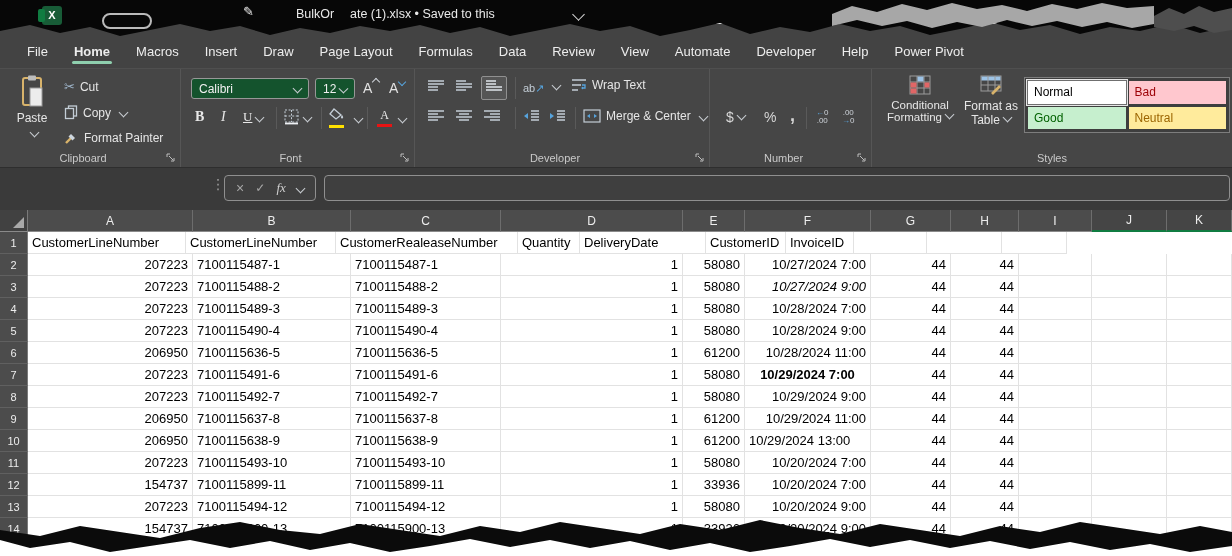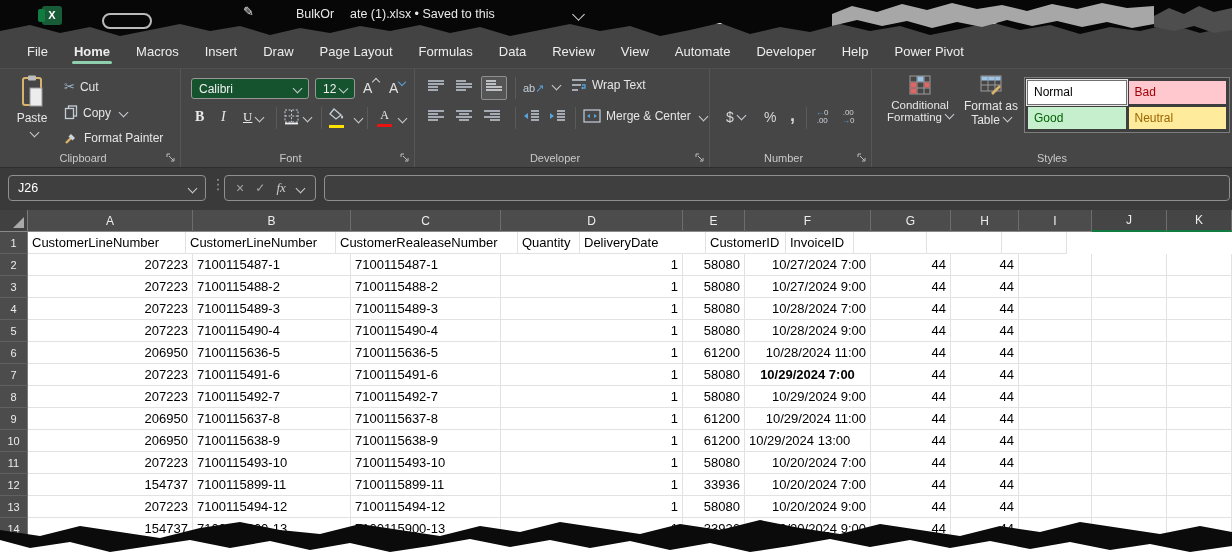--- a/index.html
+++ b/index.html
@@ -332,24 +332,20 @@
           <div class="style-cell sel" style="background: rgb(255, 255, 255); color: rgb(0, 0, 0);">Normal</div>
           <div class="style-cell" style="background: rgb(255, 199, 206); color: rgb(156, 0, 6);">Bad</div>
           <div class="style-cell" style="background: rgb(198, 239, 206); color: rgb(0, 97, 0);">Good</div>
           <div class="style-cell" style="background: rgb(255, 235, 156); color: rgb(156, 101, 0);">Neutral</div>
         </div>
       <div class="glabel" style="right:0;">Styles</div>
     </div>
   </div>
 
   <div class="fbar">
-    <div class="namebox">
-      <span>J26</span>
-      <span class="chev"></span>
-    </div>
     <div class="fdots">⋮</div>
     <div class="fxbox">
       <span class="x">×</span>
       <span class="ck">✓</span>
       <span class="fx">fx</span>
       <span class="chev" style="margin-left:0;"></span>
     </div>
     <div class="formulabox"></div>
   </div>
 
@@ -396,21 +392,21 @@
           <div class="cell" style="width: 75px; text-align: left;"></div>
           <div class="cell" style="width: 65px; text-align: left;"></div>
         </div>
         <div class="crow">
           <div class="rowhdr">3</div>
           <div class="cell" style="width: 165px; text-align: right;">207223</div>
           <div class="cell" style="width: 158px; text-align: left;">7100115488-2</div>
           <div class="cell" style="width: 150px; text-align: left;">7100115488-2</div>
           <div class="cell" style="width: 182px; text-align: right;">1</div>
           <div class="cell" style="width: 62px; text-align: right;">58080</div>
-          <div class="cell" style="width: 126px; text-align: right;">10/27/2024 9:00</div>
+          <div class="cell" style="width: 126px; text-align: right; font-style: italic;">10/27/2024 9:00</div>
           <div class="cell" style="width: 80px; text-align: right;">44</div>
           <div class="cell" style="width: 68px; text-align: right;">44</div>
           <div class="cell" style="width: 73px; text-align: left;"></div>
           <div class="cell" style="width: 75px; text-align: left;"></div>
           <div class="cell" style="width: 65px; text-align: left;"></div>
         </div>
         <div class="crow">
           <div class="rowhdr">4</div>
           <div class="cell" style="width: 165px; text-align: right;">207223</div>
           <div class="cell" style="width: 158px; text-align: left;">7100115489-3</div>

